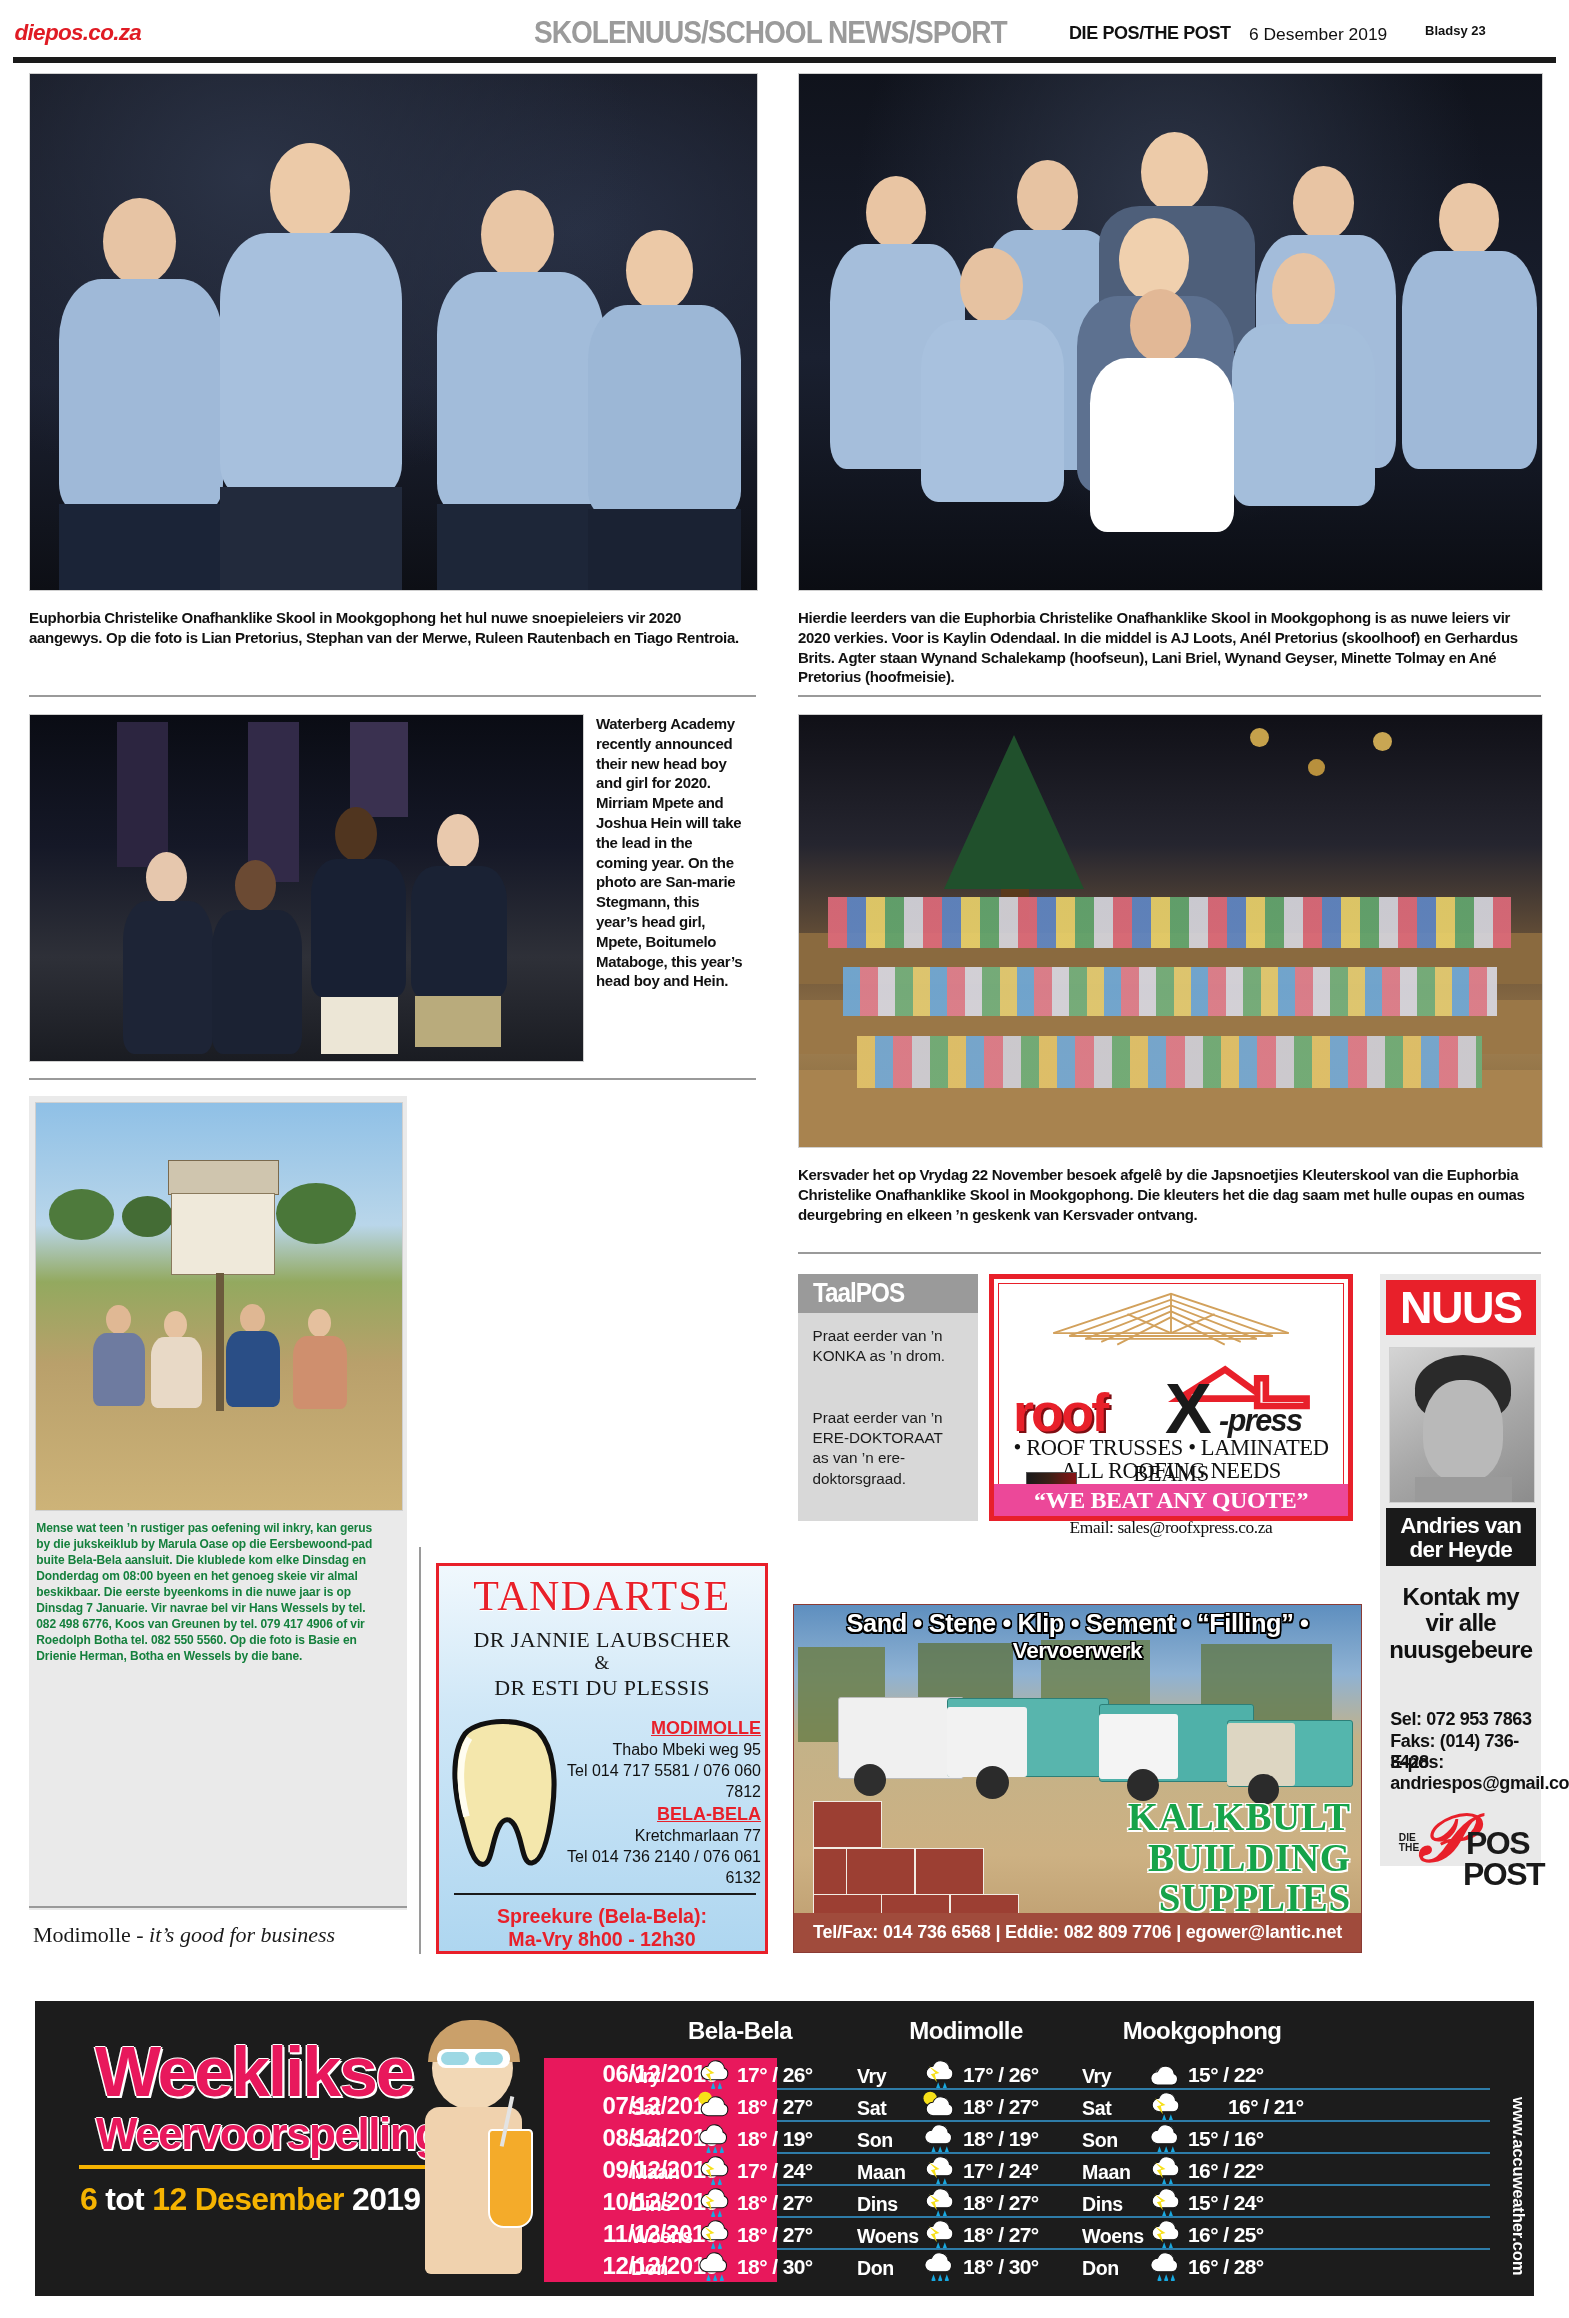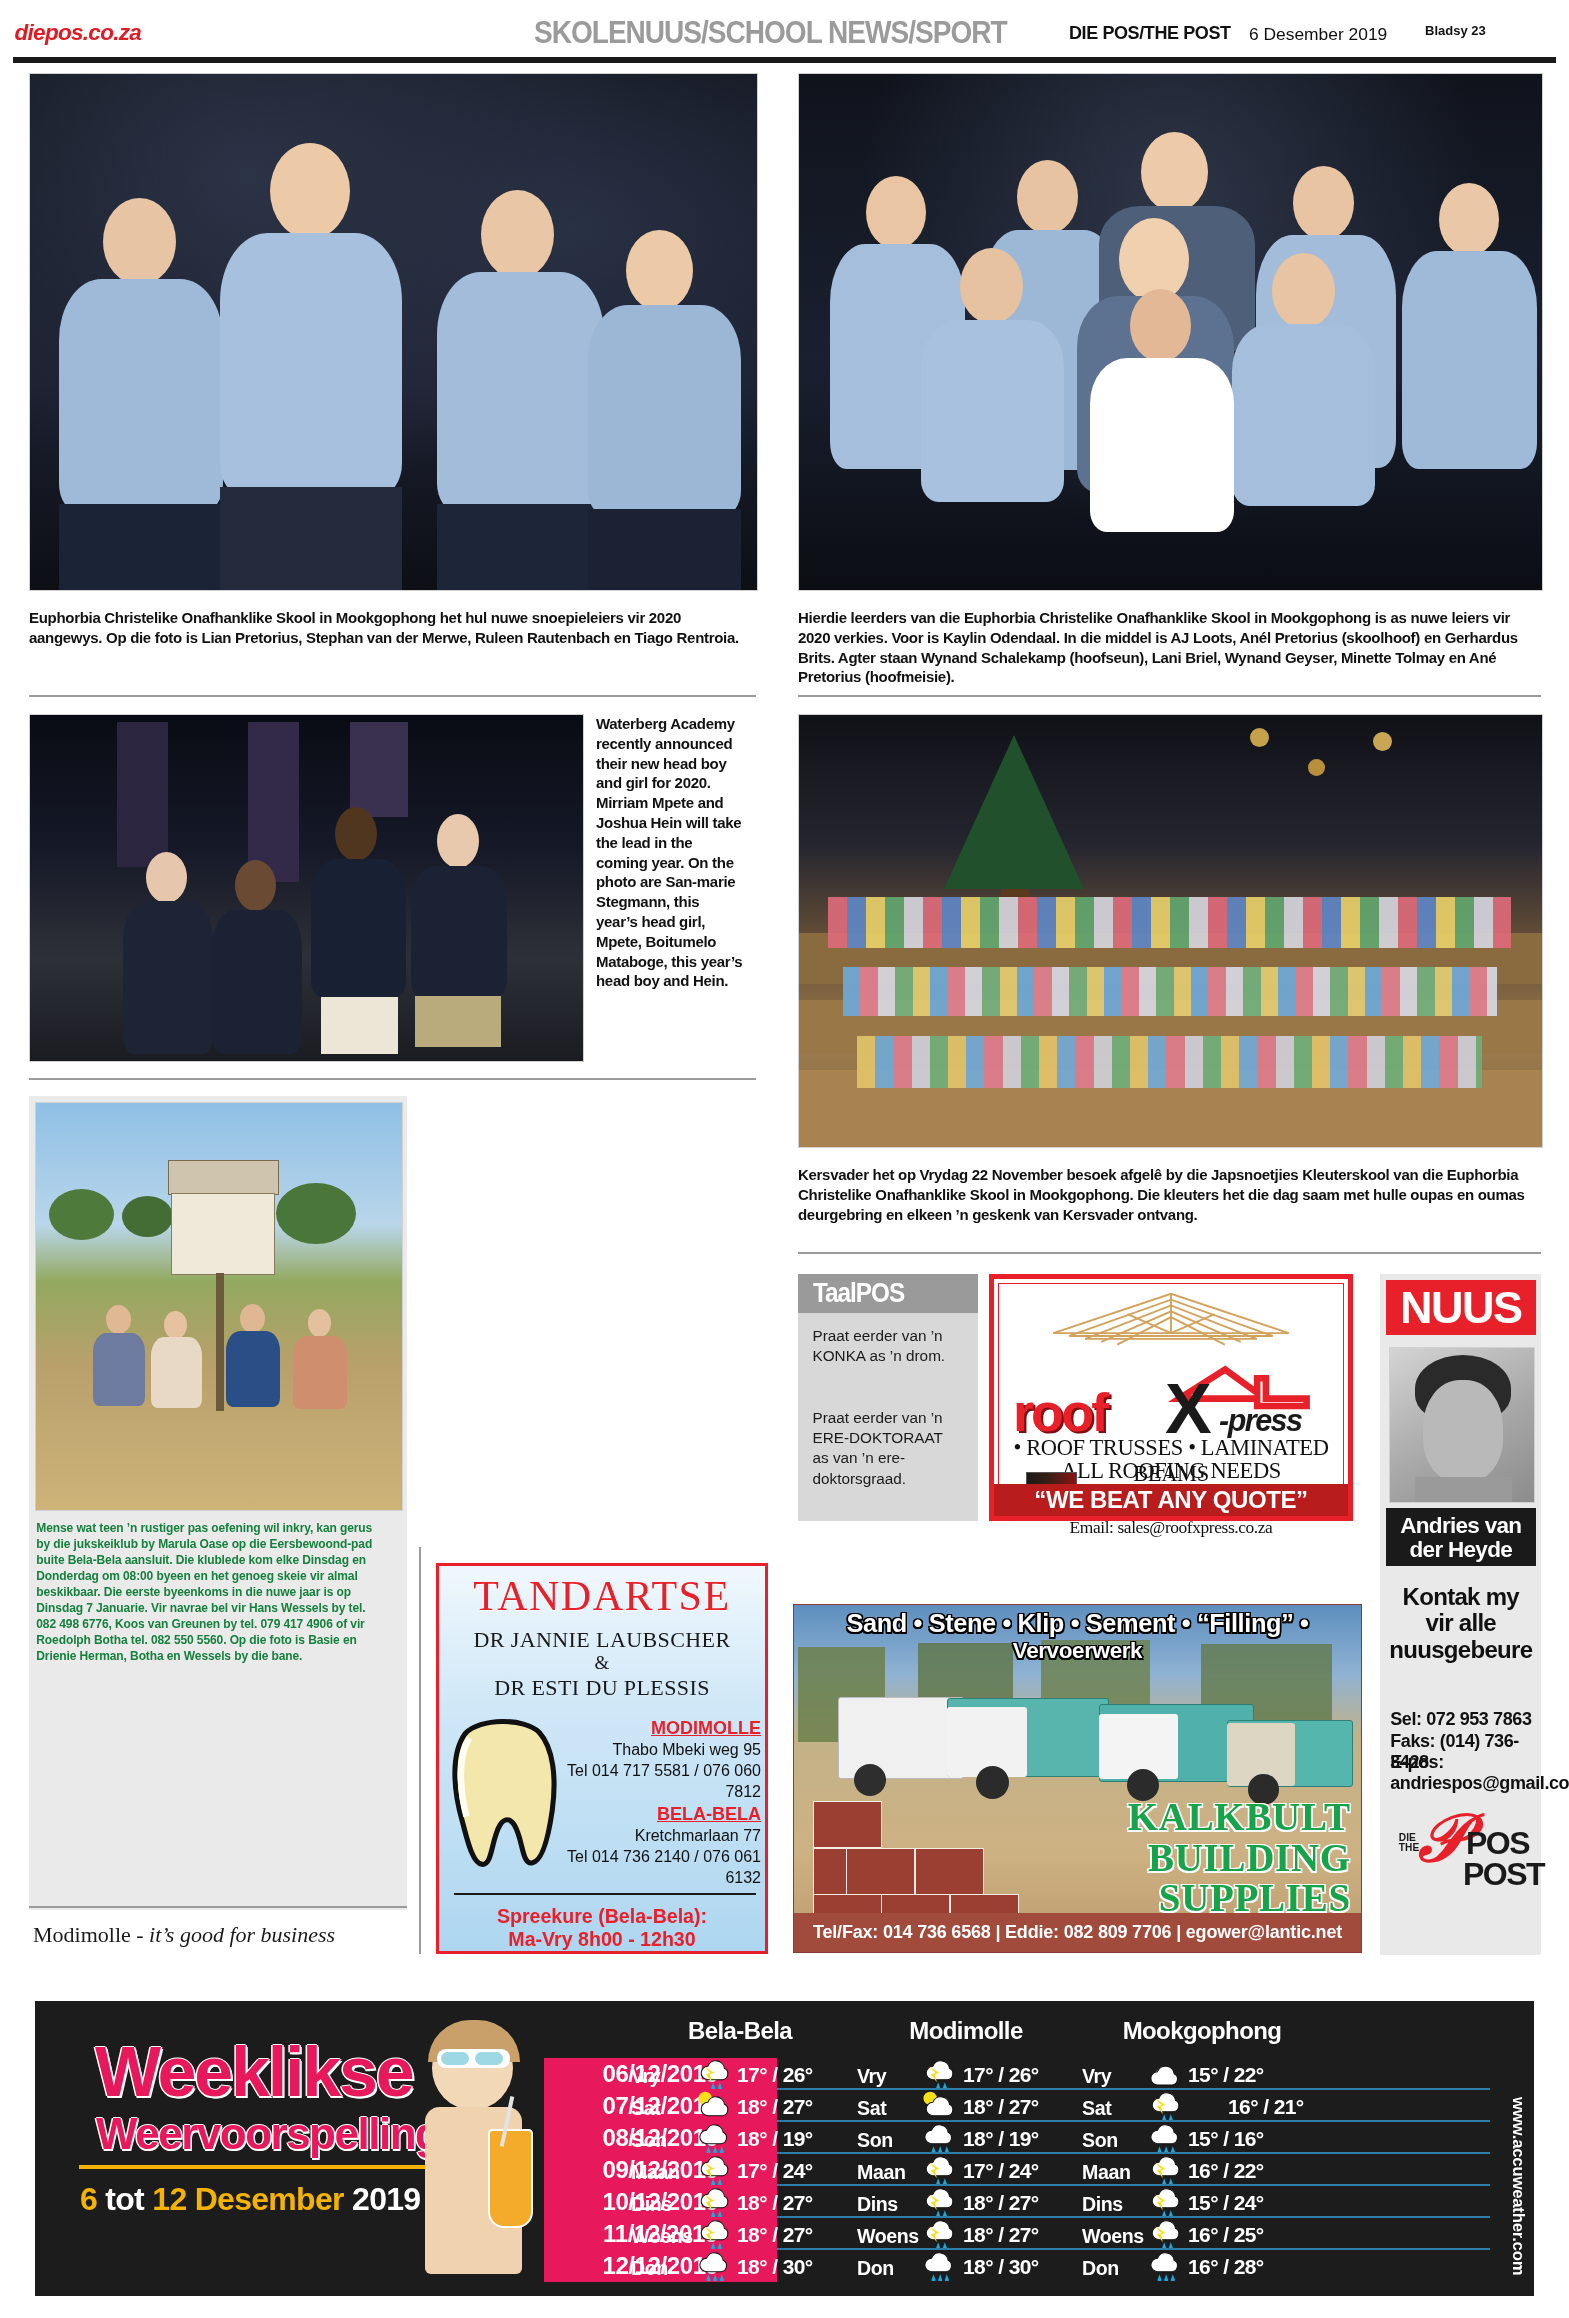--- a/index.html
+++ b/index.html
@@ -35,21 +35,21 @@
   .taal-hd{position:absolute;left:0;top:0;right:0;height:39px;background:#9a9a9a;}
   .taal-hd span{position:absolute;left:14.5px;top:4.4px;font-weight:bold;font-size:27px;color:#fff;letter-spacing:-1.1px;transform:scaleX(.9);transform-origin:left top;}
   .taal-p{position:absolute;left:14.5px;font-size:15.3px;line-height:1.32;color:#1b1b1b;}
 
   
   .roof{position:absolute;background:#fff;border:5.1px solid #e8202a;box-sizing:border-box;}
   .roof-in{position:absolute;inset:3.6px;border:1.5px solid #e8202a;background:#fff;box-sizing:border-box;}
   .truss{position:absolute;left:50%;top:8.7px;transform:translateX(-50%);}
   .roof-logo{position:absolute;left:0;right:0;top:86px;height:76px;}
   .roof-bul{position:absolute;left:0;right:0;font-family:"Liberation Serif",serif;text-align:center;color:#111;letter-spacing:-0.4px;}
-  .roof-quote{position:absolute;left:0;right:0;bottom:0;height:32px;background:#b91c1c;color:#fff;font-family:Liberation Sans, sans-serif;font-weight:bold;font-size:24px;text-align:center;line-height:32px;letter-spacing:-0.4px;}
+  .roof-quote{position:absolute;left:0;right:0;bottom:0;height:32px;background:#ec4899;color:#fff;font-family:Liberation Serif, serif;font-weight:bold;font-size:24px;text-align:center;line-height:32px;letter-spacing:-0.4px;}
   .itc{position:absolute;width:49px;height:30.5px;background:linear-gradient(90deg,#1a1a1a 0%,#3a2016 45%,#8a1316 100%);border:0.7px solid #555;}
 
   
   .nuus-col{position:absolute;background:#e9e9e9;}
   .nuus-badge{position:absolute;background:#e8202a;color:#fff;font-weight:bold;text-align:center;letter-spacing:-1.5px;}
   .nuus-name{position:absolute;background:#1a1a1a;color:#fff;font-weight:bold;text-align:center;line-height:1.06;letter-spacing:-0.7px;}
   .nuus-kon{position:absolute;text-align:center;font-weight:bold;color:#111;line-height:1.1;letter-spacing:-0.7px;}
   .nuus-ct{position:absolute;font-weight:bold;color:#111;line-height:1.18;letter-spacing:-0.4px;}
   .poslogo{position:absolute;}
 
@@ -282,21 +282,21 @@
     <div class="itc" style="left:32px;top:193px;">
       <div style="position:absolute;left:2.9px;bottom:2.2px;font-weight:bold;font-size:9.5px;color:#fff;">ITC</div>
       <div style="position:absolute;right:4.4px;bottom:2.2px;font-weight:bold;font-size:8px;color:#fff;">SA</div>
     </div>
     <div style="position:absolute;left:92px;top:201px;font-family:'Liberation Serif',serif;font-size:16.7px;color:#111;">ITC A-GRADED FABRICATOR</div>
     <div class="roof-bul" style="top:218px;font-size:17.4px;">Tel: 014 717 3209. Sel: 082 496 7253</div>
     <div class="roof-bul" style="top:238px;font-size:17.4px;">Email: sales@roofxpress.co.za</div>
     <div class="roof-quote">“WE BEAT ANY QUOTE”</div>
   </div>
 
-  <div class="nuus-col" style="left:1380px;top:1274px;width:161px;height:681px;">
+  <div class="nuus-col" style="left:1380px;top:1274px;width:161px;height:592px;">
     <div class="nuus-badge" style="left:5.8px;top:5.8px;width:150px;height:55px;font-size:45px;line-height:55px;">NUUS</div>
     <div class="photo ph-port" style="left:8.7px;top:73px;width:144px;height:154px;">
       <div style="position:absolute;inset:0;background:linear-gradient(150deg,#d4d4d4 0%,#a8a8a8 55%,#8c8c8c 100%);"></div>
       <div style="position:absolute;left:25px;top:7.3px;width:96px;height:67px;border-radius:50% 50% 40% 40%;background:#2a2a2a;"></div>
       <div style="position:absolute;left:33px;top:32px;width:80px;height:102px;border-radius:46% 46% 42% 42%;background:#b9b9b9;"></div>
       <div style="position:absolute;left:25px;top:129px;width:97px;height:26px;background:#9a9a9a;"></div>
     </div>
     <div class="nuus-name" style="left:5.8px;top:234px;width:150px;height:58px;font-size:22.5px;padding-top:5.8px;box-sizing:border-box;">Andries van der Heyde</div>
     <div class="nuus-kon" style="left:7.3px;top:310px;width:147px;font-size:24px;">Kontak my vir alle nuusgebeure</div>
     <div class="nuus-ct" style="left:10.2px;top:435px;font-size:18px;">Sel: 072 953 7863</div>

